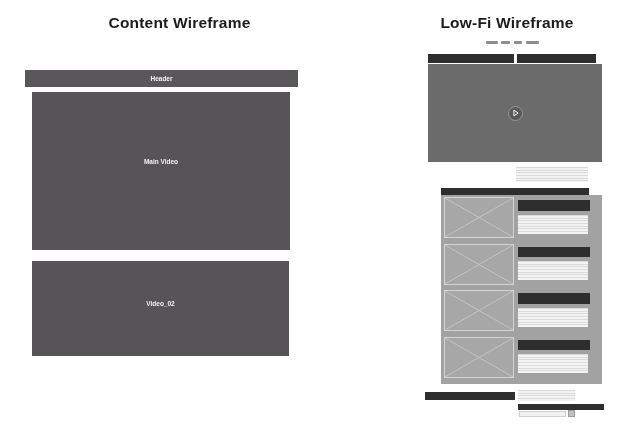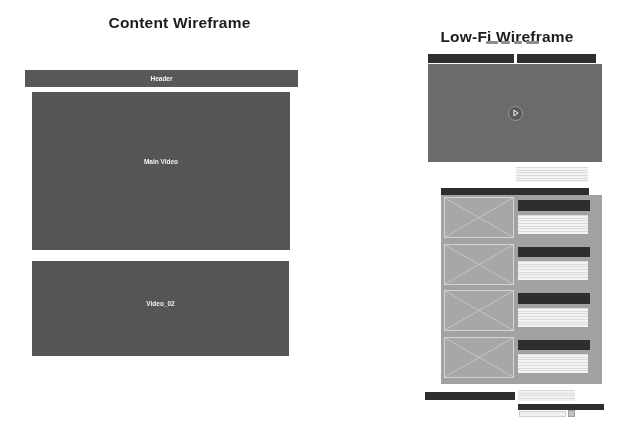--- a/index.html
+++ b/index.html
@@ -1,20 +1,20 @@
 <!DOCTYPE html>
 <html><head>
 <meta charset="utf-8">
 <style>
   html,body{margin:0;padding:0;background:#ffffff;font-family:"Liberation Sans","DejaVu Sans",sans-serif;}
   #canvas{position:relative;width:628px;height:431px;background:#ffffff;overflow:hidden;}
 
   .panel-title{position:absolute;top:14px;font-size:15.5px;font-weight:700;color:#1c1c1c;text-align:center;letter-spacing:.2px;}
   #left-title{left:42px;width:275px;}
-  #right-title{left:400px;width:214px;margin-top:14px;}
+  #right-title{left:400px;width:214px;}
 
   
   .header-bar{position:absolute;left:25px;top:70px;width:273px;height:17px;background:#5a575a;
     display:flex;align-items:center;justify-content:center;}
   .header-bar span{color:#f4f4f4;font-size:6.5px;font-weight:700;}
   .gray-box{position:absolute;background:#575457;display:flex;align-items:center;justify-content:center;}
   .gray-box span{color:#f2f2f2;font-size:6.5px;font-weight:700;}
   #main-video{left:32px;top:92px;width:258px;height:158px;}
   #main-video span{transform:translateY(-10px);}
   #video-02{left:32px;top:261px;width:257px;height:95px;}

